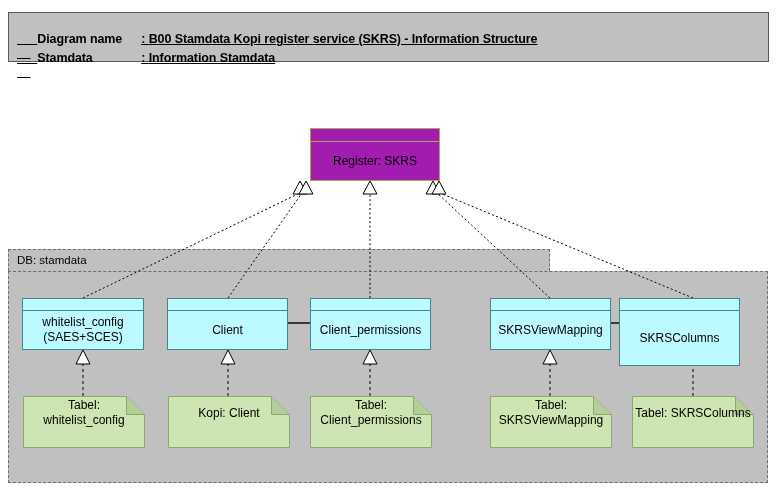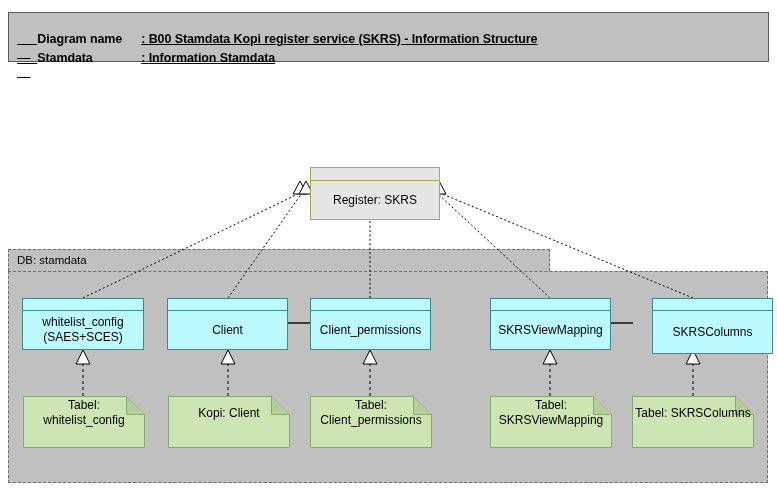--- a/index.html
+++ b/index.html
@@ -60,21 +60,21 @@
     border-bottom:1px solid #3c8a8a;box-sizing:border-box;
   }
   .node .node-label{
     position:absolute;left:0;right:0;top:12px;bottom:0;
     display:flex;align-items:center;justify-content:center;
     text-align:center;font-size:12px;color:#000;line-height:15px;
     padding:0 2px;box-sizing:border-box;white-space:pre-line;
   }
 
   .node.register{
-    border:1px solid #b0a45a;background:#e5e5e5;margin-top:39px;
+    border:1px solid #b0a45a;background:#a21caf;
   }
   .node.register .node-head{border-bottom:1px solid #b0a45a;height:13px;}
   .node.register .node-label{top:13px;}
 
   
   .note{position:absolute;}
   .note svg{position:absolute;left:0;top:0;}
   .note .note-label{
     position:absolute;left:0;right:0;top:0;height:30px;
     display:flex;align-items:center;justify-content:center;
@@ -160,21 +160,21 @@
   <div class="node" style="left:310px;top:298px;width:121px;height:52px;">
     <div class="node-head"></div>
     <div class="node-label">Client_permissions</div>
   </div>
 
   <div class="node" style="left:490px;top:298px;width:121px;height:52px;">
     <div class="node-head"></div>
     <div class="node-label">SKRSViewMapping</div>
   </div>
 
-  <div class="node" style="left:652px;top:298px;width:121px;height:56px;">
+  <div class="node" style="left:619px;top:298px;width:121px;height:68px;">
     <div class="node-head"></div>
     <div class="node-label">SKRSColumns</div>
   </div>
 
   <div class="note" style="left:23px;top:396px;width:122px;height:52px;">
     <svg width="122" height="52">
       <path d="M 0.5 0.5 L 103.5 0.5 L 121.5 18.5 L 121.5 51.5 L 0.5 51.5 Z" fill="#cde5b2" stroke="#8aa872" stroke-width="1"></path>
       <path d="M 103.5 0.5 L 103.5 18.5 L 121.5 18.5" fill="#b4ce99" stroke="#8aa872" stroke-width="1"></path>
     </svg>
     <div class="note-label">Tabel:

